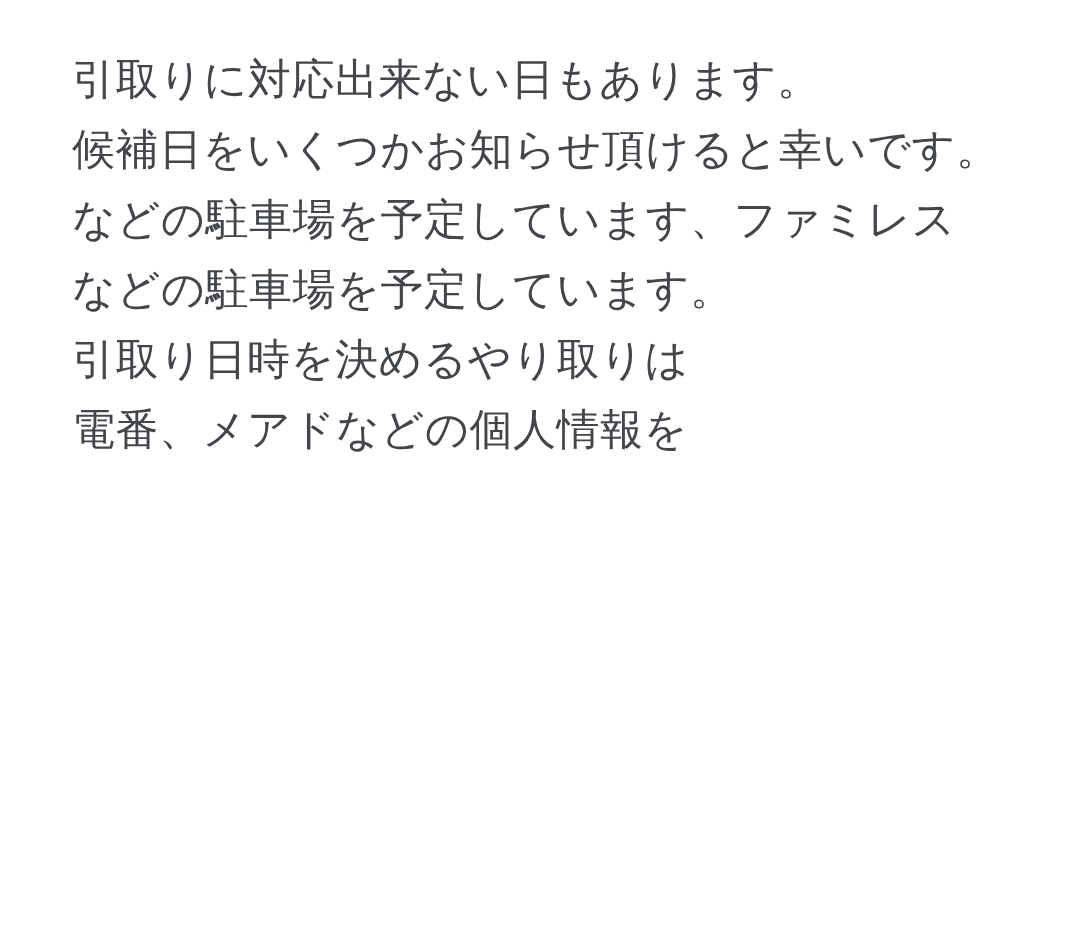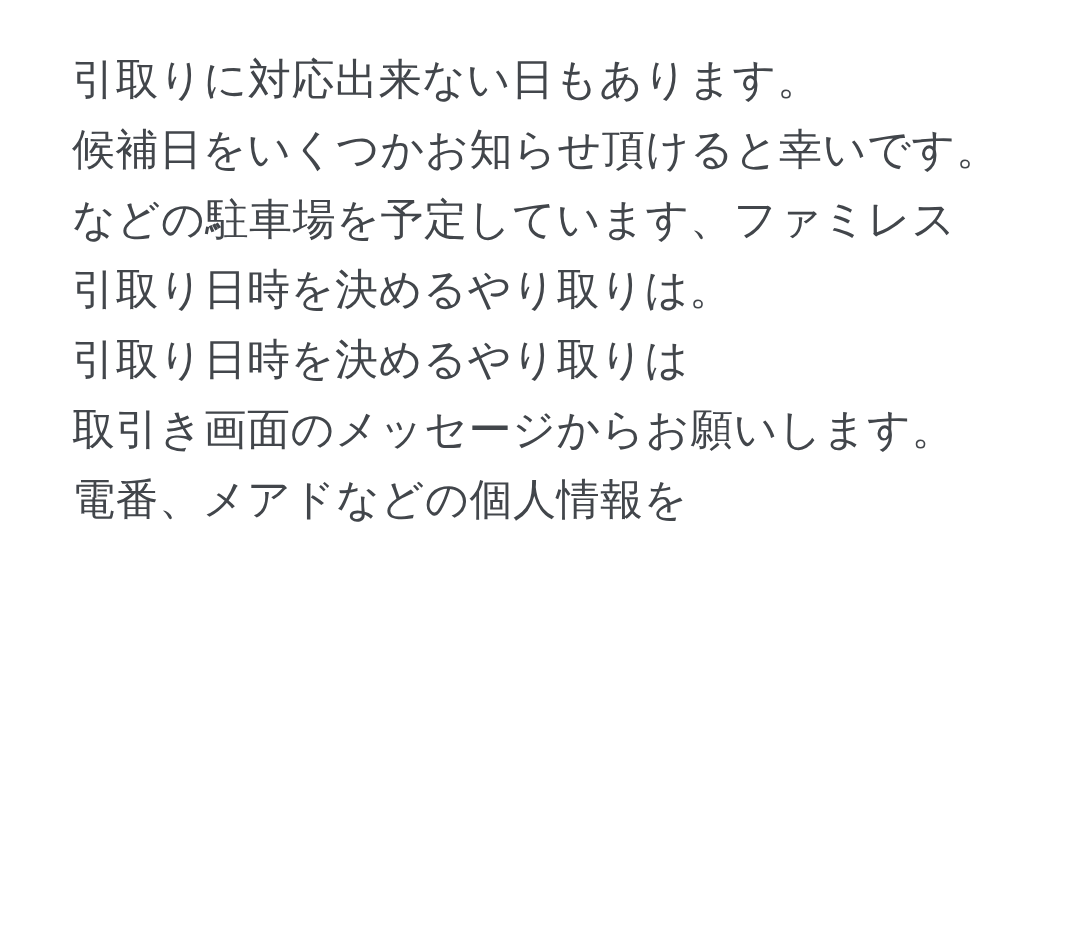--- a/index.html
+++ b/index.html
@@ -28,18 +28,17 @@
     letter-spacing: 0.5px;
   }
 </style>
 </head>
 <body>
 
 <main class="description-block">
   <p class="text-line">引取りに対応出来ない日もあります。</p>
   <p class="text-line">候補日をいくつかお知らせ頂けると幸いです。</p>
   <p class="text-line">などの駐車場を予定しています、ファミレス</p>
-  <p class="text-line">引取り日時を決めるやり取りは。</p>
+  <p class="text-line">などの駐車場を予定しています。</p>
   <p class="text-line">引取り日時を決めるやり取りは</p>
-  <p class="text-line">取引き画面のメッセージからお願いします。</p>
   <p class="text-line">電番、メアドなどの個人情報を</p>
   <p class="text-line"></p>
 </main>
 
 </body></html>

